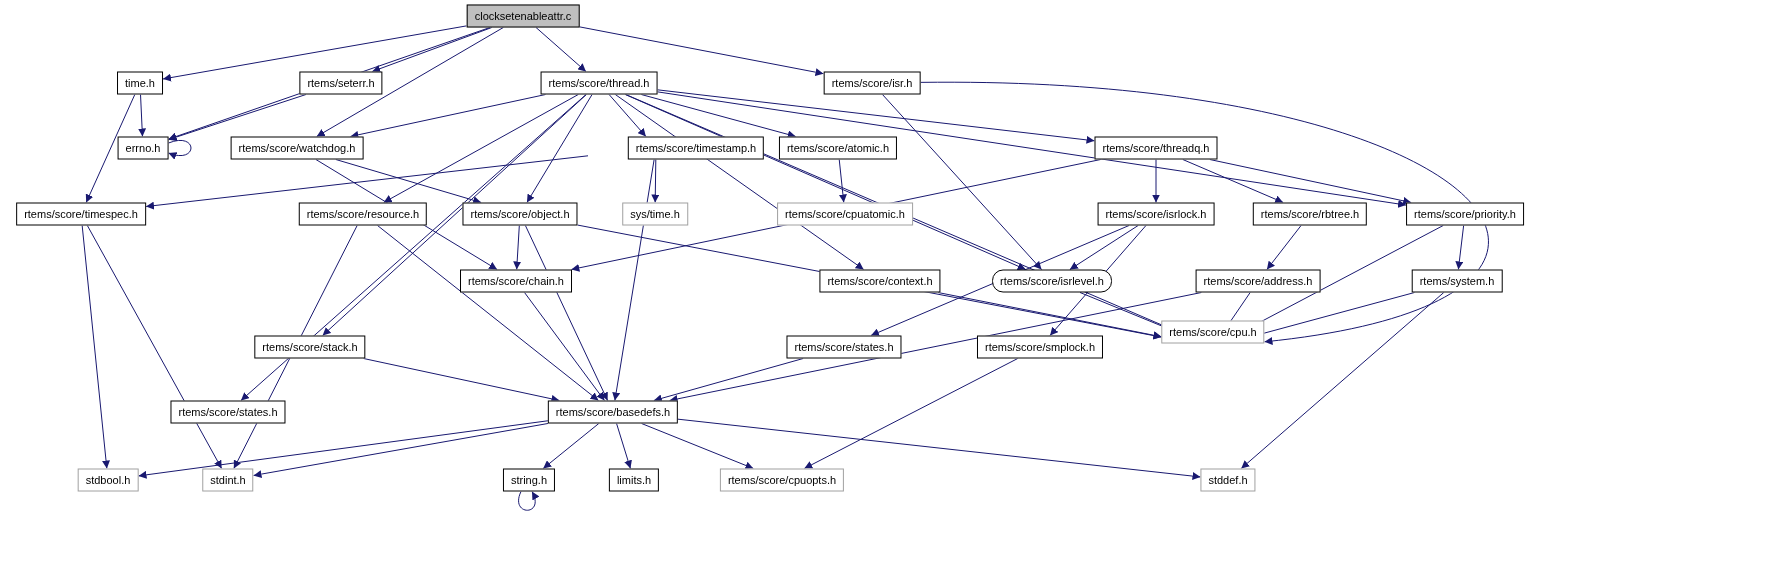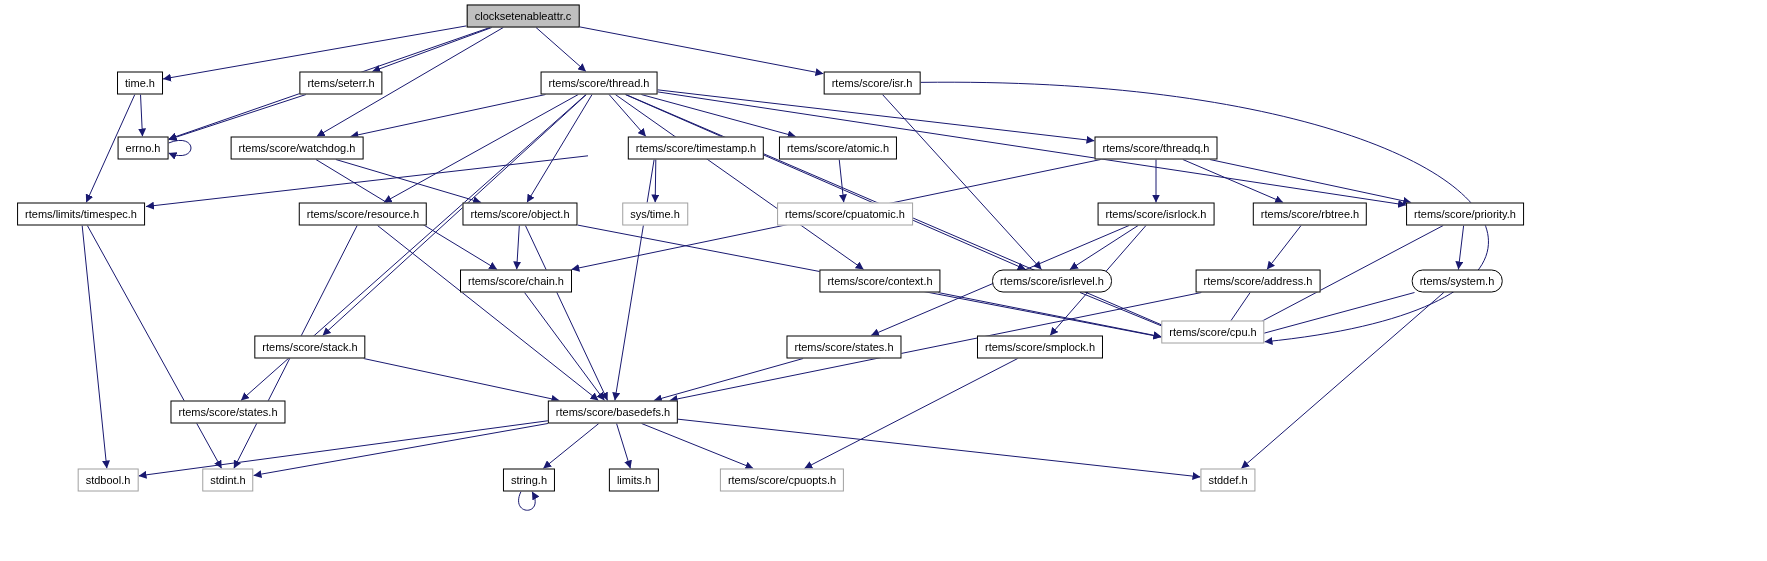--- a/index.html
+++ b/index.html
@@ -112,33 +112,33 @@
 <div class="node main" style="left: 523px; top: 16px;">clocksetenableattr.c</div>
     <div class="node" style="left: 140px; top: 83px;">time.h</div>
     <div class="node" style="left: 341px; top: 83px;">rtems/seterr.h</div>
     <div class="node" style="left: 599px; top: 83px;">rtems/score/thread.h</div>
     <div class="node" style="left: 872px; top: 83px;">rtems/score/isr.h</div>
     <div class="node" style="left: 143px; top: 148px;">errno.h</div>
     <div class="node" style="left: 297px; top: 148px;">rtems/score/watchdog.h</div>
     <div class="node" style="left: 656px; top: 148px; margin-left: 40px;">rtems/score/timestamp.h</div>
     <div class="node" style="left: 838px; top: 148px;">rtems/score/atomic.h</div>
     <div class="node" style="left: 1156px; top: 148px;">rtems/score/threadq.h</div>
-    <div class="node" style="left: 81px; top: 214px;">rtems/limits/timespec.h</div>
+    <div class="node" style="left: 81px; top: 214px;">rtems/score/timespec.h</div>
     <div class="node" style="left: 363px; top: 214px;">rtems/score/resource.h</div>
     <div class="node" style="left: 520px; top: 214px;">rtems/score/object.h</div>
     <div class="node external" style="left: 655px; top: 214px;">sys/time.h</div>
     <div class="node external" style="left: 845px; top: 214px;">rtems/score/cpuatomic.h</div>
     <div class="node" style="left: 1156px; top: 214px;">rtems/score/isrlock.h</div>
     <div class="node" style="left: 1310px; top: 214px;">rtems/score/rbtree.h</div>
     <div class="node" style="left: 1465px; top: 214px;">rtems/score/priority.h</div>
     <div class="node" style="left: 516px; top: 281px;">rtems/score/chain.h</div>
     <div class="node" style="left: 880px; top: 281px;">rtems/score/context.h</div>
     <div class="node" style="left: 1052px; top: 281px; border-radius: 11px;">rtems/score/isrlevel.h</div>
     <div class="node" style="left: 1258px; top: 281px;">rtems/score/address.h</div>
-    <div class="node" style="left: 1457px; top: 281px; border-radius: 11px;">rtems/system.h</div>
+    <div class="node" style="left: 1457px; top: 281px;">rtems/system.h</div>
     <div class="node" style="left: 310px; top: 347px;">rtems/score/stack.h</div>
     <div class="node" style="left: 844px; top: 347px;">rtems/score/states.h</div>
     <div class="node" style="left: 1040px; top: 347px;">rtems/score/smplock.h</div>
     <div class="node external" style="left: 1213px; top: 332px;">rtems/score/cpu.h</div>
     <div class="node" style="left: 228px; top: 412px;">rtems/score/states.h</div>
     <div class="node" style="left: 613px; top: 412px;">rtems/score/basedefs.h</div>
     <div class="node external" style="left: 108px; top: 480px;">stdbool.h</div>
     <div class="node external" style="left: 228px; top: 480px;">stdint.h</div>
     <div class="node" style="left: 529px; top: 480px;">string.h</div>
     <div class="node" style="left: 634px; top: 480px;">limits.h</div>

